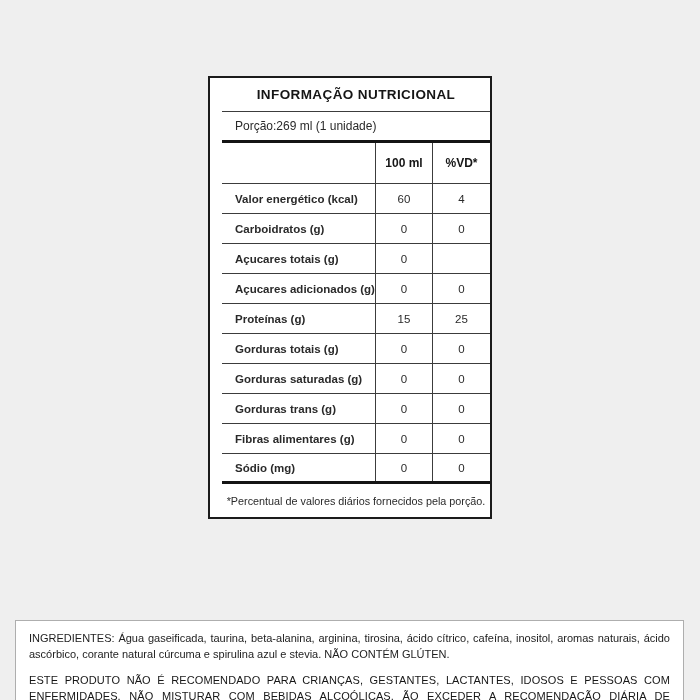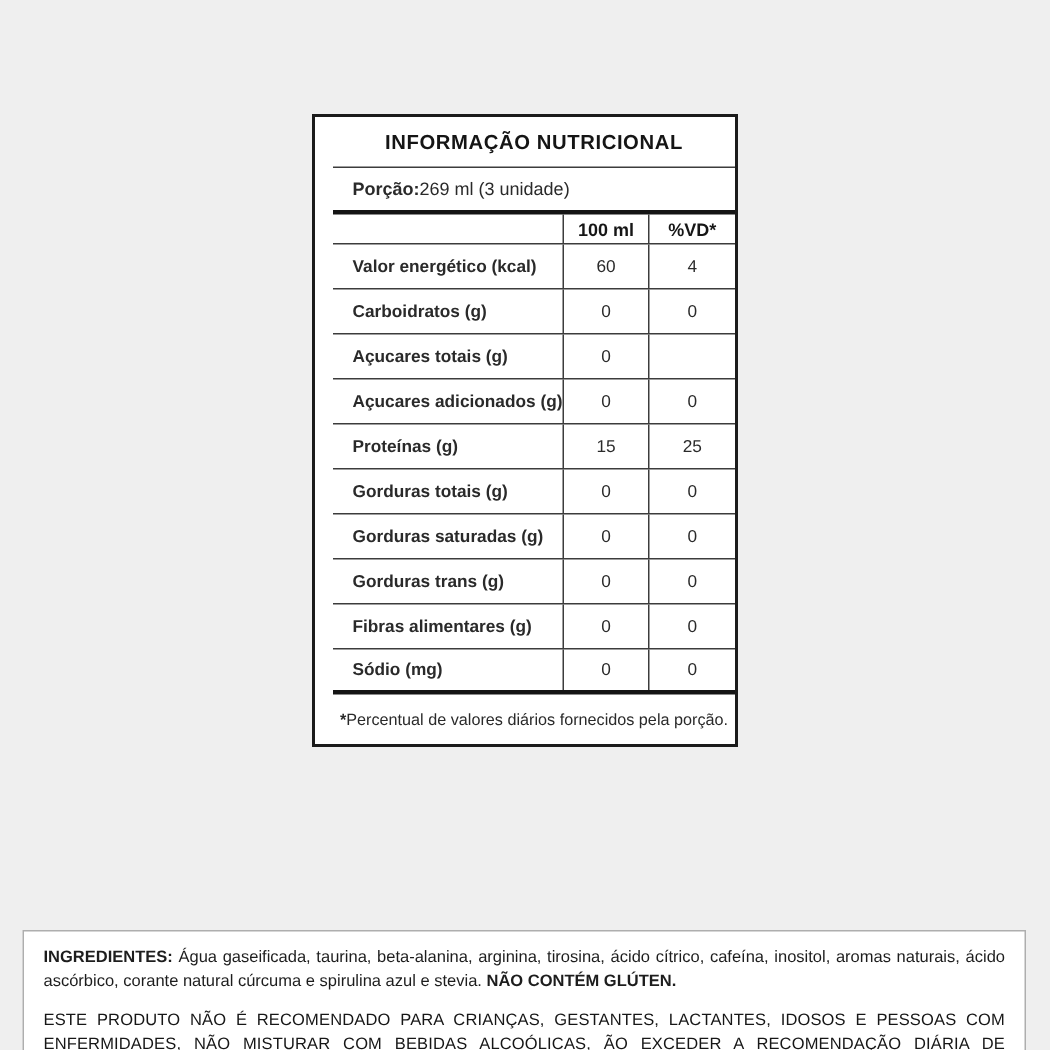--- a/index.html
+++ b/index.html
@@ -4,21 +4,21 @@
 <style>
   * { margin: 0; padding: 0; box-sizing: border-box; }
   html, body {
     width: 700px; height: 700px;
     background: #efefef;
     font-family: "Liberation Sans", sans-serif;
     color: #222;
     position: relative;
     overflow: hidden;
   }
-  .b { font-weight: bold; }
+  .b { font-weight: normal; }
 
   
   .table-wrap {
     position: absolute;
     left: 208px; top: 76px;
     width: 284px;
     background: #ffffff;
     border: 2px solid #1b1b1b;
     padding-left: 12px;
   }
@@ -39,21 +39,21 @@
     font-size: 12px;
     color: #2a2a2a;
   }
   .t-row {
     display: flex;
     height: 30px;
     border-bottom: 1px solid #3c3c3c;
     font-size: 11.5px;
     color: #2a2a2a;
   }
-  .t-row.t-head { height: 20px; font-size: 12px; }
+  .t-row.t-head { height: 41px; font-size: 12px; }
   .t-row.t-head .c-val { font-weight: bold; color: #161616; }
   #rows .t-row:last-child { border-bottom: 3px solid #141414; }
   .c-label {
     flex: 1;
     display: flex; align-items: center;
     padding-left: 13px;
     border-right: 1px solid #3c3c3c;
     font-weight: bold;
   }
   .c-val {
@@ -92,21 +92,21 @@
 </style>
 </head>
 <body>
 
 <div class="table-wrap">
 
   <div class="t-title">INFORMAÇÃO NUTRICIONAL</div>
 
   <div class="t-serving">
     <span class="b">Porção:</span>
-      <span> 269 ml (3 unidade)</span>
+      <span> 269 ml (1 unidade)</span>
   </div>
 
   <div class="t-row t-head">
     <div class="c-label"></div>
     <div class="c-val mid">100 ml</div>
     <div class="c-val">%VD*</div>
   </div>
 
   <div id="rows">
   <div class="t-row">

